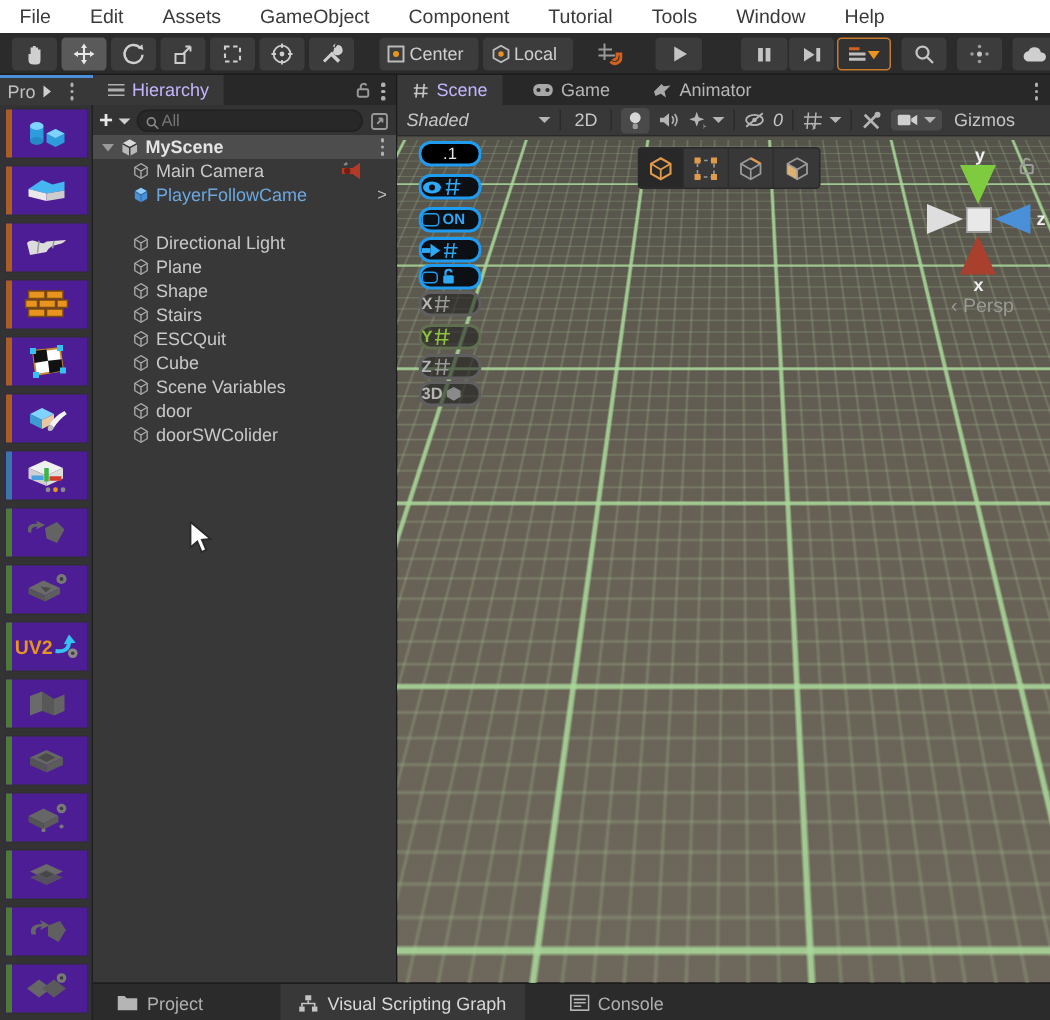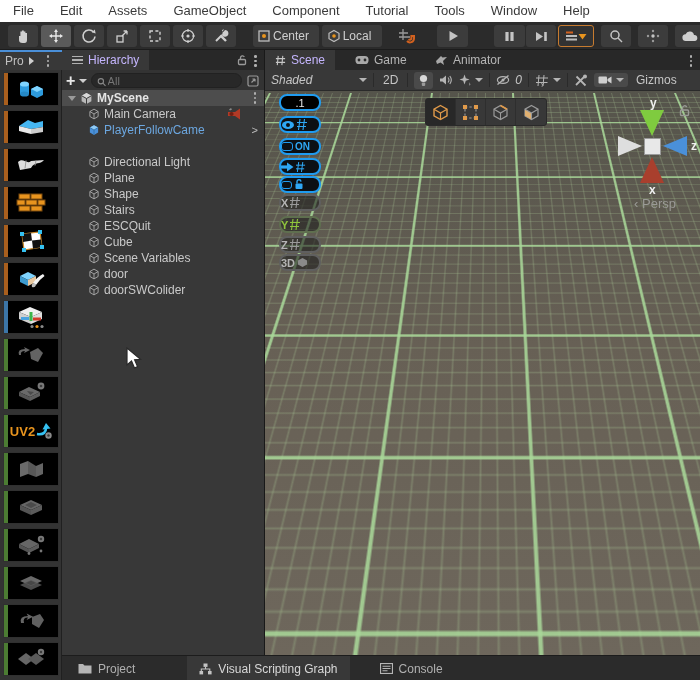--- a/index.html
+++ b/index.html
@@ -21,21 +21,21 @@
   .tbtn.sel { background:#5a5a5a; }
   .tbtn svg { display:block; }
   .tlabel { color:#cfcfcf; font-size:12px; padding:0 6px 0 2px; }
 
   
   #sidebar { left:0; top:50px; width:62px; height:630px; background:#333333;
     border-right:1px solid #202020; }
   #sidebar-top-accent { left:0; top:0; width:62px; height:2px; background:#4a8fd8; }
   #pro-tab { left:0; top:2px; width:62px; height:18px; background:#383838;
     display:flex; align-items:center; color:#c0c0c0; font-size:12px; padding-left:5px; gap:5px; }
-  .pb-btn { position:absolute; left:3px; width:56px; height:34px; background:#000000;
+  .pb-btn { position:absolute; left:3px; width:56px; height:34px; background:#4c1d95;
     border:1px solid #303030; display:flex; align-items:center; justify-content:center; }
   .pb-stripe { position:absolute; left:0; top:0; width:4px; height:100%; }
   .stripe-orange { background:#a95f1e; }
   .stripe-blue { background:#3c76a8; }
   .stripe-green { background:#4c7c33; }
   .uv2-wrap { display:flex; align-items:center; gap:1px; position:relative; }
   .uv2-text { color:#e8941e; font-weight:bold; font-size:13px; }
 
   
   #hier { left:62px; top:50px; width:203px; height:605px; background:#383838;

